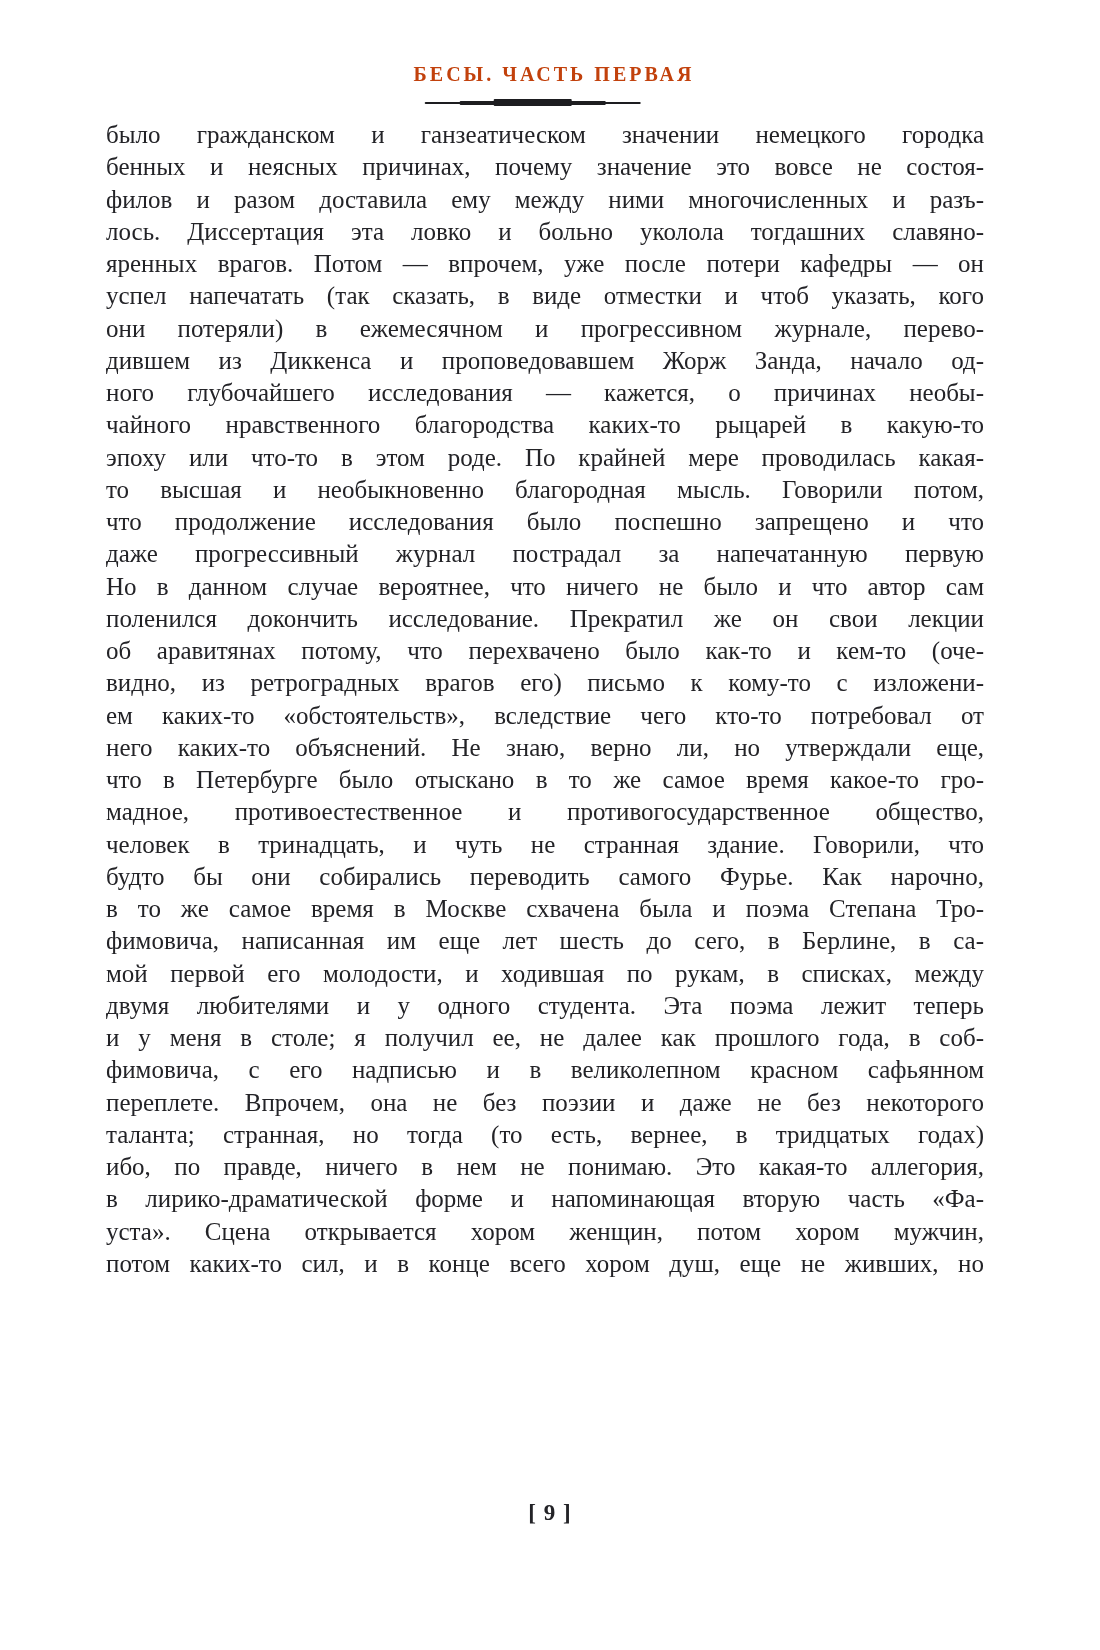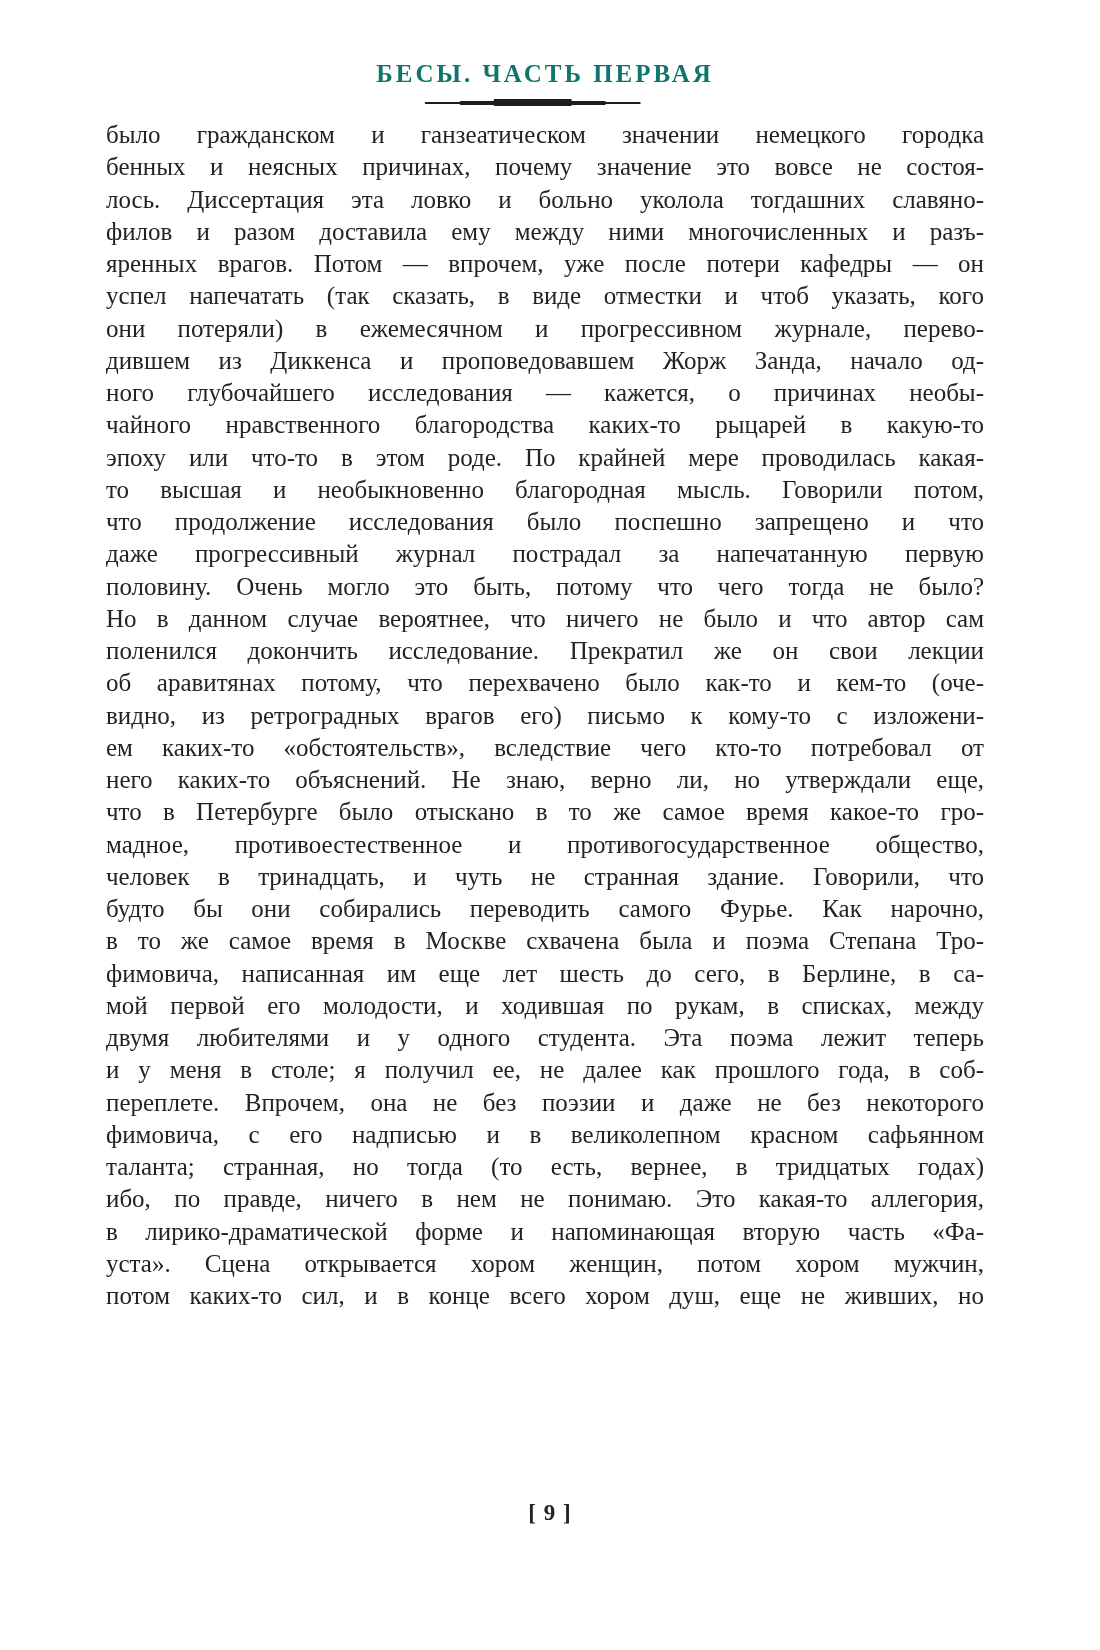--- a/index.html
+++ b/index.html
@@ -12,28 +12,28 @@
     width: 1100px;
     height: 1650px;
     background: #ffffff;
     color: #232327;
     font-family: "Liberation Serif", "DejaVu Serif", serif;
     overflow: hidden;
   }
   .running-head {
     position: absolute;
     top: 60px;
-    left: 106px;
+    left: 115px;
     width: 878px;
     text-align: center;
     font-weight: 700;
-    font-size: 25px;
+    font-size: 20px;
     line-height: 28px;
     letter-spacing: 3px;
-    color: #0f766e;
+    color: #c2410c;
   }
   .divider {
     position: absolute;
     top: 98px;
     left: 50%;
     transform: translateX(-58%);
     width: 216px;
     height: 9px;
   }
   .divider .bar {
@@ -82,50 +82,49 @@
 
   <div class="divider">
     <span class="bar bar-thin"></span>
     <span class="bar bar-mid"></span>
     <span class="bar bar-thick"></span>
   </div>
 
   <main class="body-text">
       <div class="line">было гражданском и ганзеатическом значении немецкого городка</div>
       <div class="line">бенных и неясных причинах, почему значение это вовсе не состоя-</div>
+      <div class="line">филов и разом доставила ему между ними многочисленных и разъ-</div>
       <div class="line">лось. Диссертация эта ловко и больно уколола тогдашних славяно-</div>
-      <div class="line">филов и разом доставила ему между ними многочисленных и разъ-</div>
       <div class="line">яренных врагов. Потом — впрочем, уже после потери кафедры — он</div>
       <div class="line">успел напечатать (так сказать, в виде отместки и чтоб указать, кого</div>
       <div class="line">они потеряли) в ежемесячном и прогрессивном журнале, перево-</div>
       <div class="line">дившем из Диккенса и проповедовавшем Жорж Занда, начало од-</div>
       <div class="line">ного глубочайшего исследования — кажется, о причинах необы-</div>
       <div class="line">чайного нравственного благородства каких-то рыцарей в какую-то</div>
       <div class="line">эпоху или что-то в этом роде. По крайней мере проводилась какая-</div>
       <div class="line">то высшая и необыкновенно благородная мысль. Говорили потом,</div>
       <div class="line">что продолжение исследования было поспешно запрещено и что</div>
       <div class="line">даже прогрессивный журнал пострадал за напечатанную первую</div>
-      <div class="line">половину. Очень могло это быть, потому что чего тогда не было?</div>
       <div class="line">Но в данном случае вероятнее, что ничего не было и что автор сам</div>
       <div class="line">поленился докончить исследование. Прекратил же он свои лекции</div>
       <div class="line">об аравитянах потому, что перехвачено было как-то и кем-то (оче-</div>
       <div class="line">видно, из ретроградных врагов его) письмо к кому-то с изложени-</div>
       <div class="line">ем каких-то «обстоятельств», вследствие чего кто-то потребовал от</div>
       <div class="line">него каких-то объяснений. Не знаю, верно ли, но утверждали еще,</div>
       <div class="line">что в Петербурге было отыскано в то же самое время какое-то гро-</div>
       <div class="line">мадное, противоестественное и противогосударственное общество,</div>
       <div class="line">человек в тринадцать, и чуть не странная здание. Говорили, что</div>
       <div class="line">будто бы они собирались переводить самого Фурье. Как нарочно,</div>
       <div class="line">в то же самое время в Москве схвачена была и поэма Степана Тро-</div>
       <div class="line">фимовича, написанная им еще лет шесть до сего, в Берлине, в са-</div>
       <div class="line">мой первой его молодости, и ходившая по рукам, в списках, между</div>
       <div class="line">двумя любителями и у одного студента. Эта поэма лежит теперь</div>
       <div class="line">и у меня в столе; я получил ее, не далее как прошлого года, в соб-</div>
+      <div class="line">фимовича, с его надписью и в великолепном красном сафьянном</div>
       <div class="line">переплете. Впрочем, она не без поэзии и даже не без некоторого</div>
-      <div class="line">фимовича, с его надписью и в великолепном красном сафьянном</div>
       <div class="line">таланта; странная, но тогда (то есть, вернее, в тридцатых годах)</div>
       <div class="line">ибо, по правде, ничего в нем не понимаю. Это какая-то аллегория,</div>
       <div class="line">в лирико-драматической форме и напоминающая вторую часть «Фа-</div>
       <div class="line">уста». Сцена открывается хором женщин, потом хором мужчин,</div>
       <div class="line">потом каких-то сил, и в конце всего хором душ, еще не живших, но</div>
     </main>
 
   <footer class="page-number">[ 9 ]</footer>
 
 </div>

